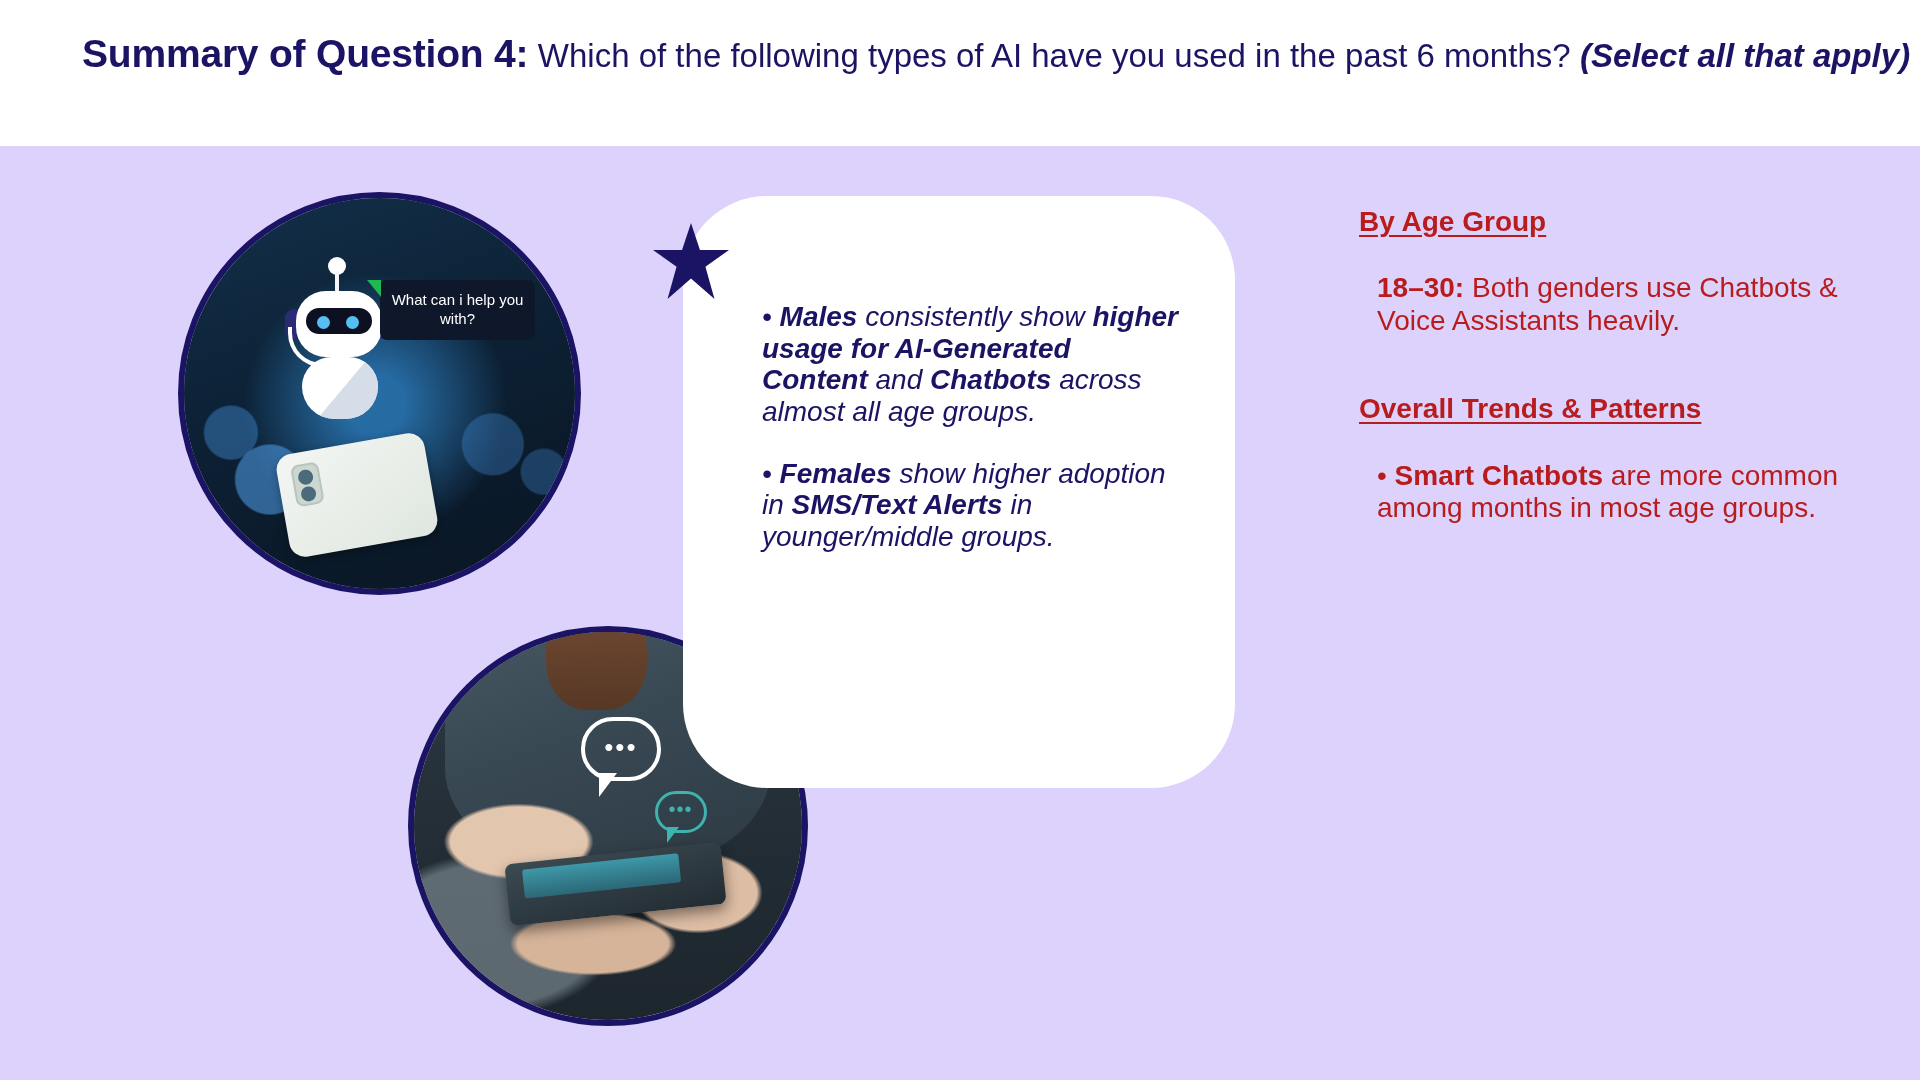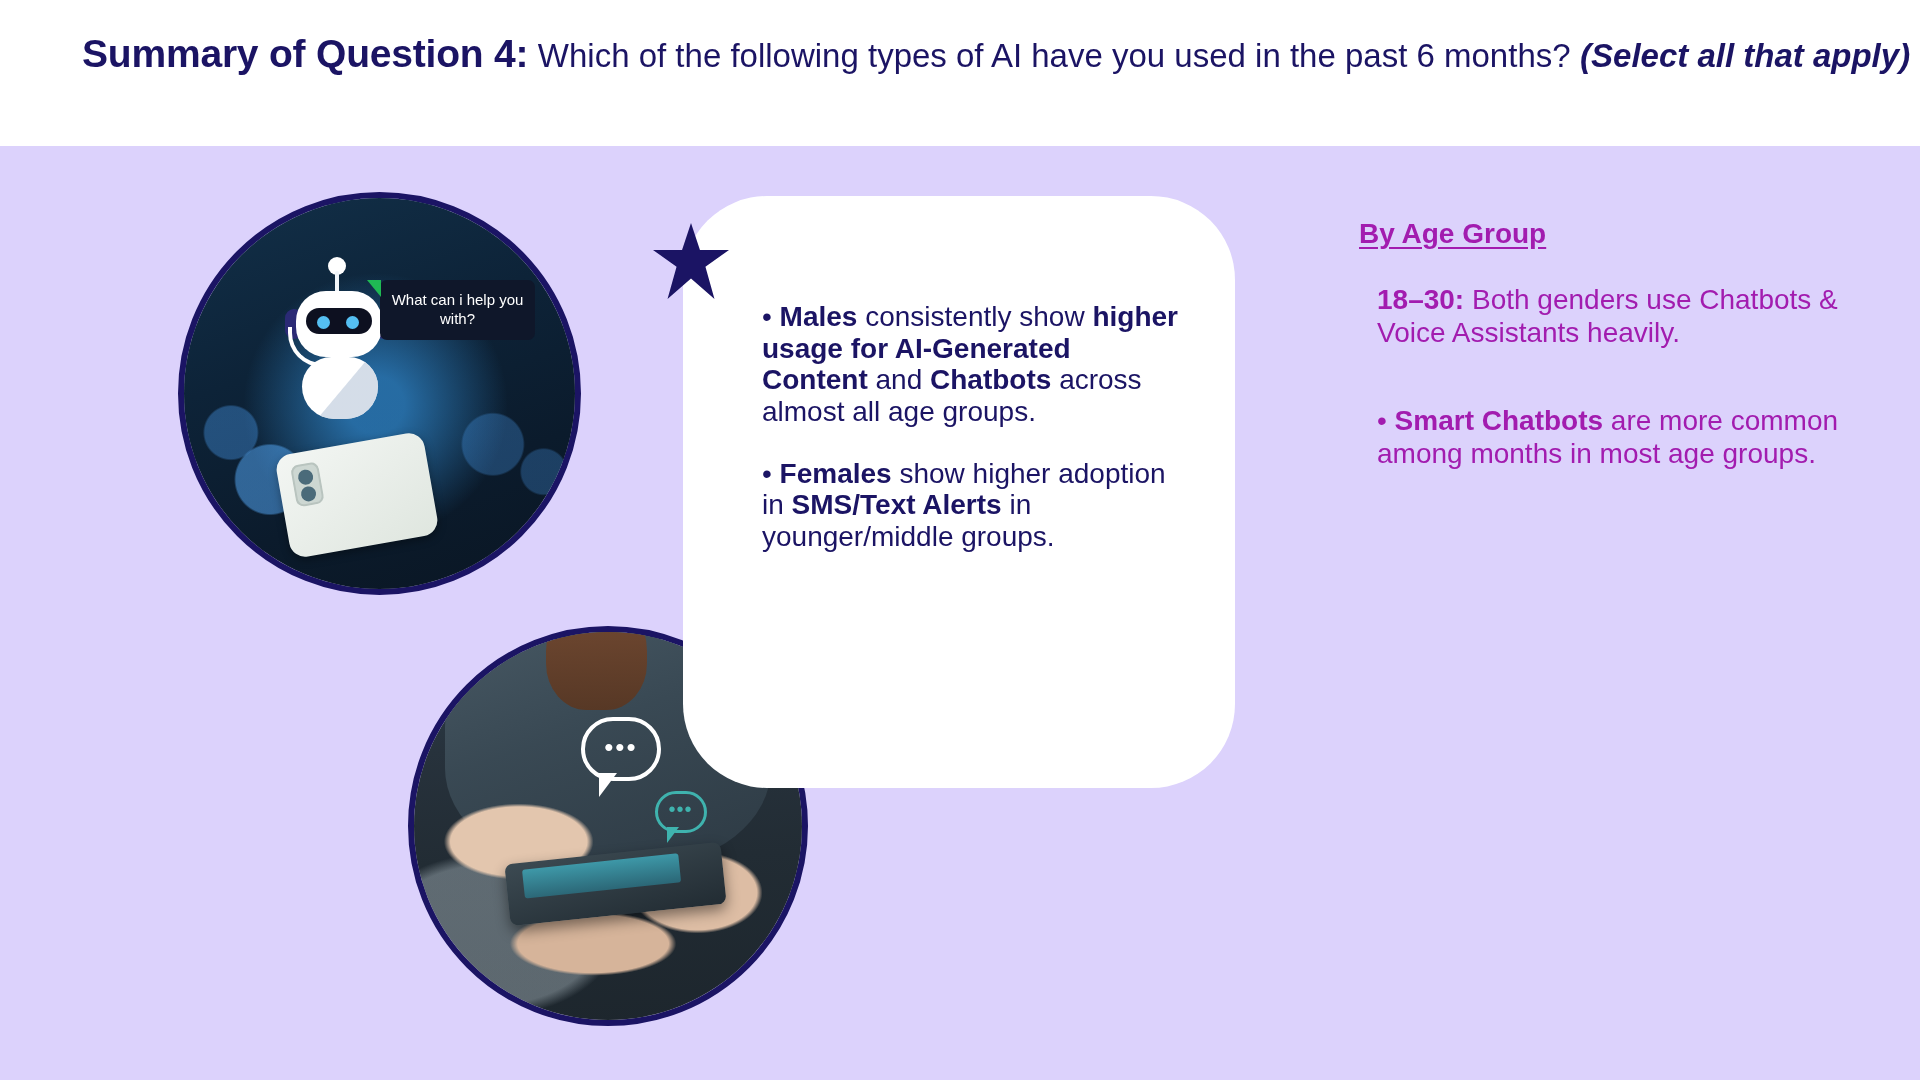--- a/index.html
+++ b/index.html
@@ -175,34 +175,34 @@
   
   .callout{
     position:absolute; left:683px; top:50px;
     width:552px; height:592px;
     background:#ffffff; border-radius:84px;
   }
   .callout-text{
     position:absolute; left:79px; top:105px; width:420px;
     font-size:28px; line-height:1.13; color:#1b1464;
   }
-  .callout-text p{ margin:0 0 30px 0; }
+  .callout-text p{ margin:0 0 30px 0;font-style:italic; }
   .callout-text p:last-child{ margin-bottom:12px; }
   .callout-text b{ font-weight:bold; }
 
   .star{
     position:absolute; left:653px; top:77px;
     width:76px; height:76px; background:#1b1464;
     clip-path:polygon(50% 0%, 61.8% 35.5%, 100% 35.5%, 69% 57.5%, 80.9% 100%, 50% 73%, 19.1% 100%, 31% 57.5%, 0% 35.5%, 38.2% 35.5%);
   }
 
   
   .right-col{
-    position:absolute; left:1359px; top:72px; width:520px;
-    font-size:28px; line-height:1.16; color:#a21caf;
+    position:absolute; left:1359px; top:60px; width:520px;
+    font-size:28px; line-height:1.16; color:#b91c1c;
   }
   .rc-head{
     font-weight:bold; text-decoration:underline;
     text-underline-offset:4px; font-size:28px;
     margin:0 0 34px 0;
   }
   .rc-para{ margin:0 0 32px 18px; }
   .rc-para b{ font-weight:bold; }
   .rc-gap{ height:24px; }
 </style>
@@ -271,20 +271,21 @@
     <div class="right-col">
       <p class="rc-head">By Age Group</p>
 
       <p class="rc-para">
         <b>18–30:</b><span> Both genders use Chatbots &amp; Voice Assistants heavily.</span>
       </p>
 
 
       <div class="rc-gap"></div>
 
+      <p class="rc-head">Overall Trends &amp; Patterns</p>
 
       <p class="rc-para">
         <span>• </span><b>Smart Chatbots</b><span> are more common among months in most age groups.</span>
       </p>
 
     </div>
 
   </div>
 </div>
 

